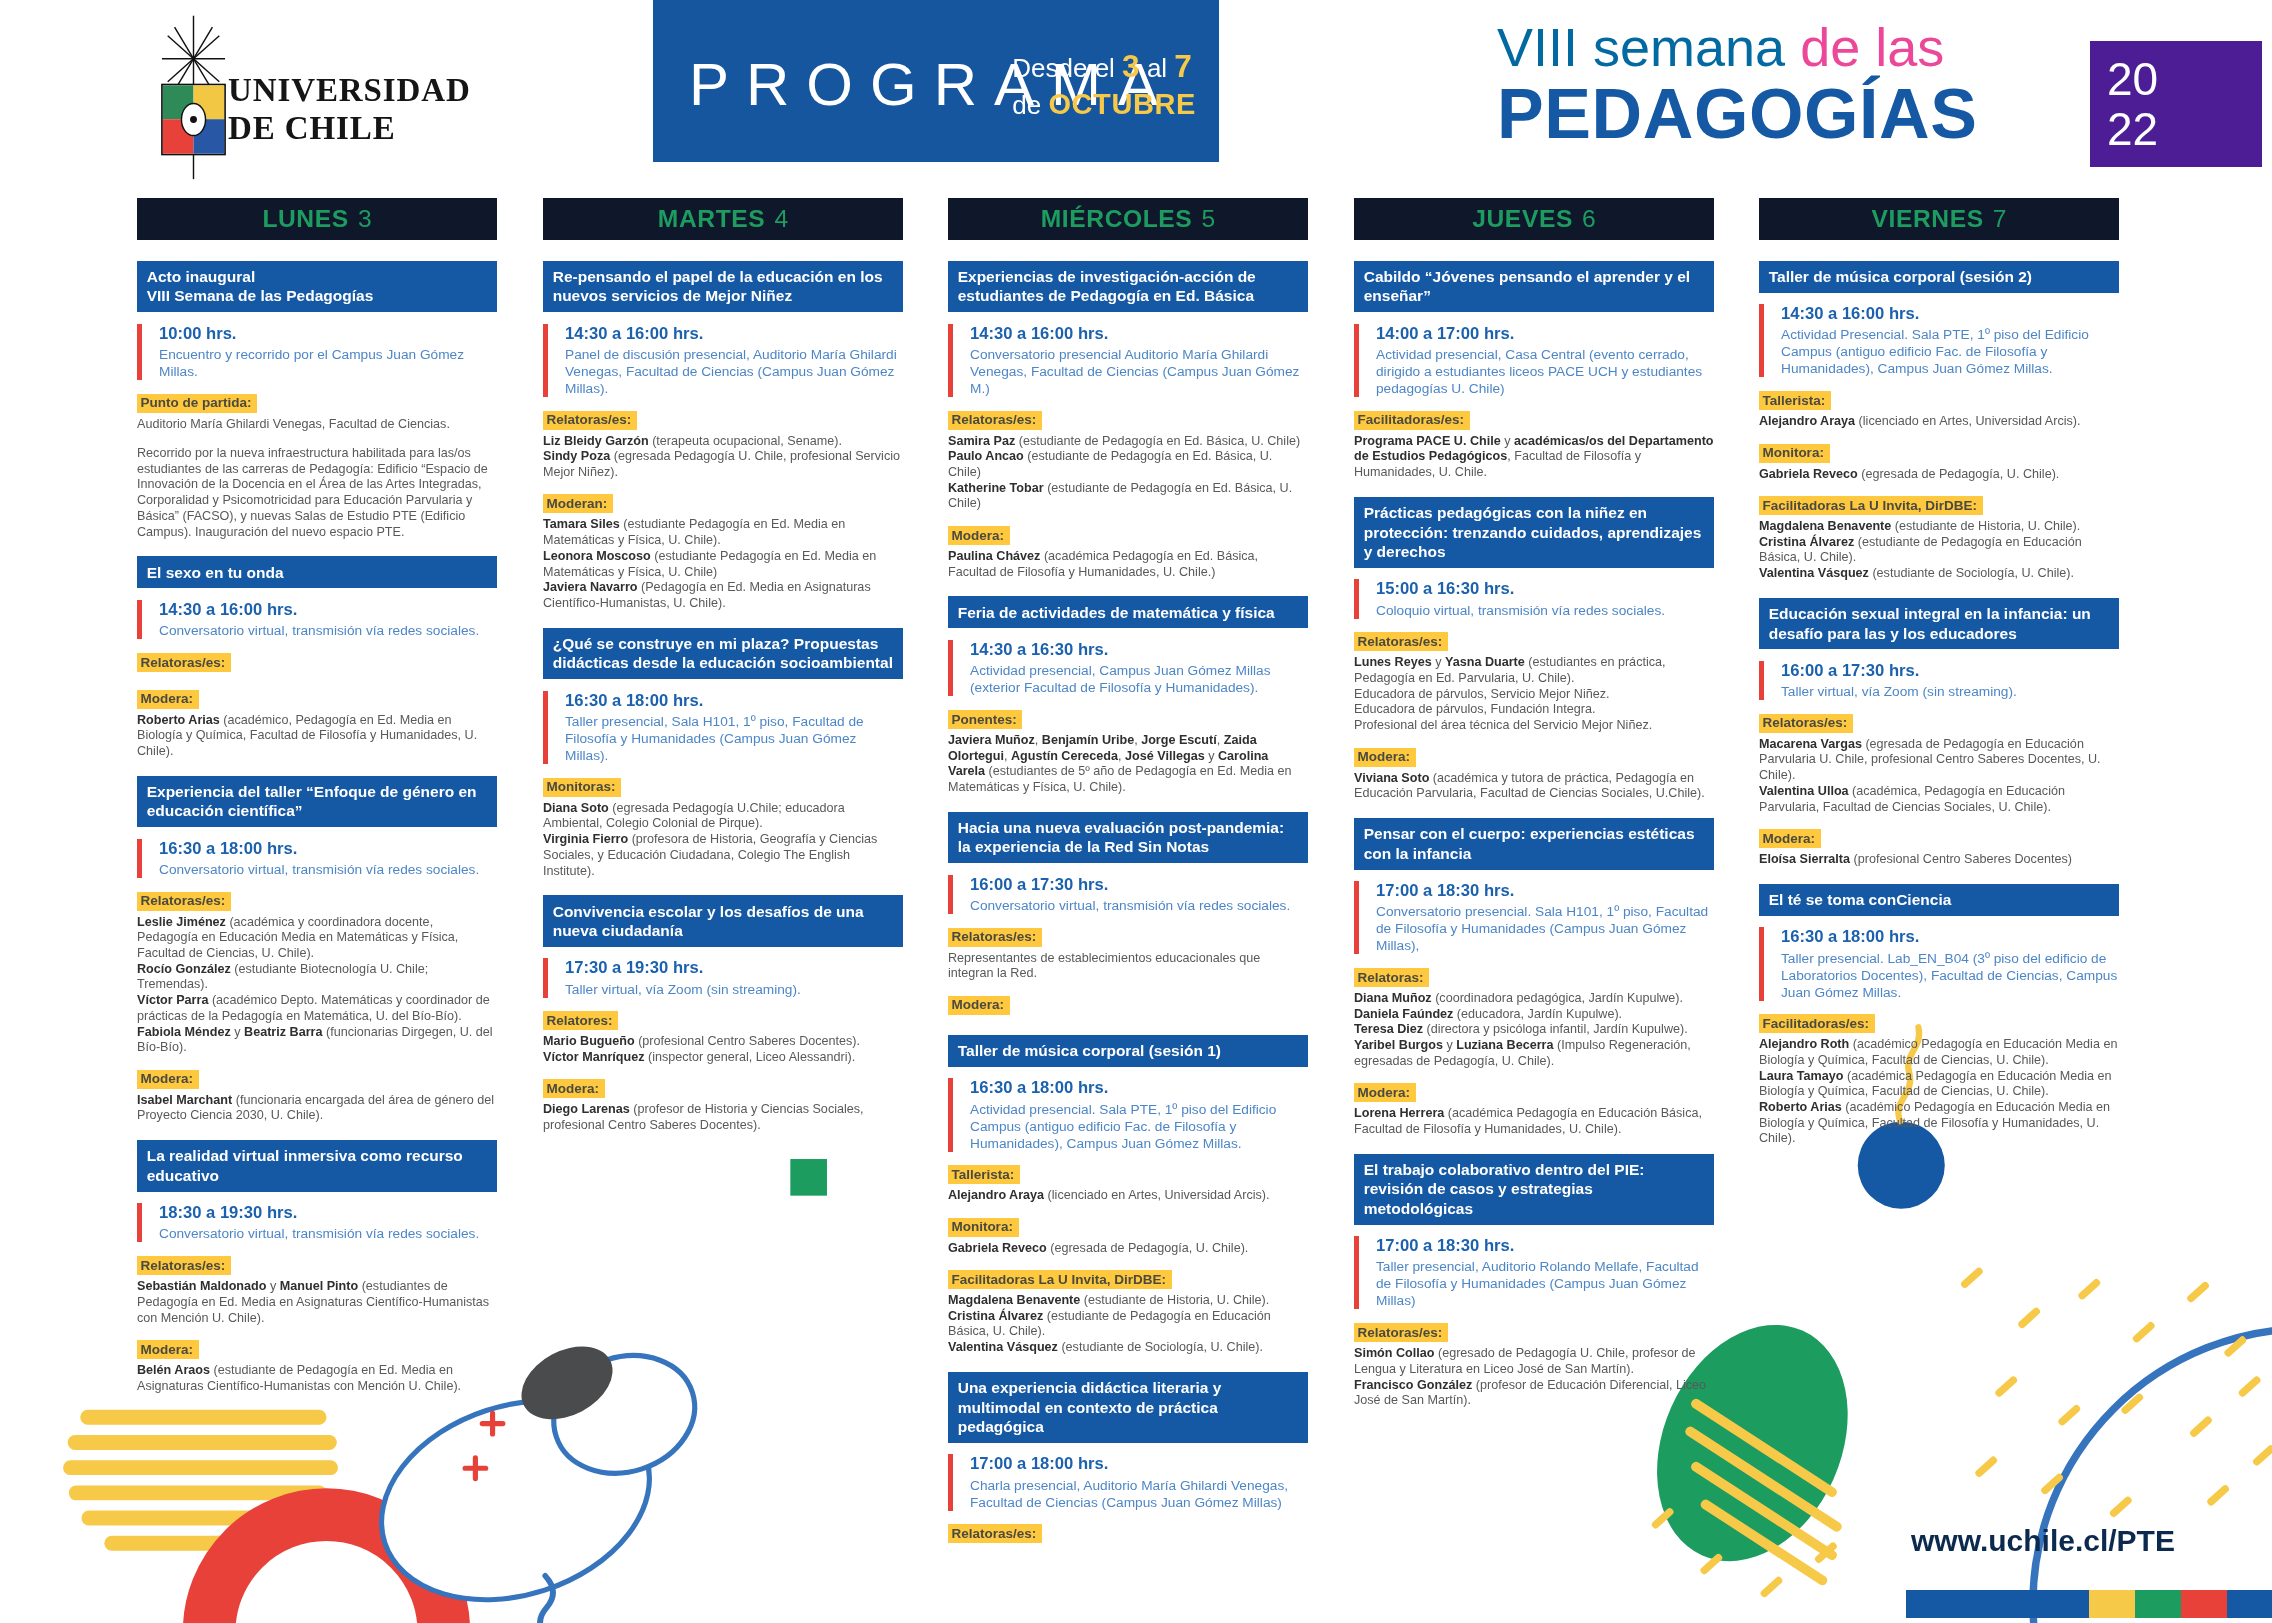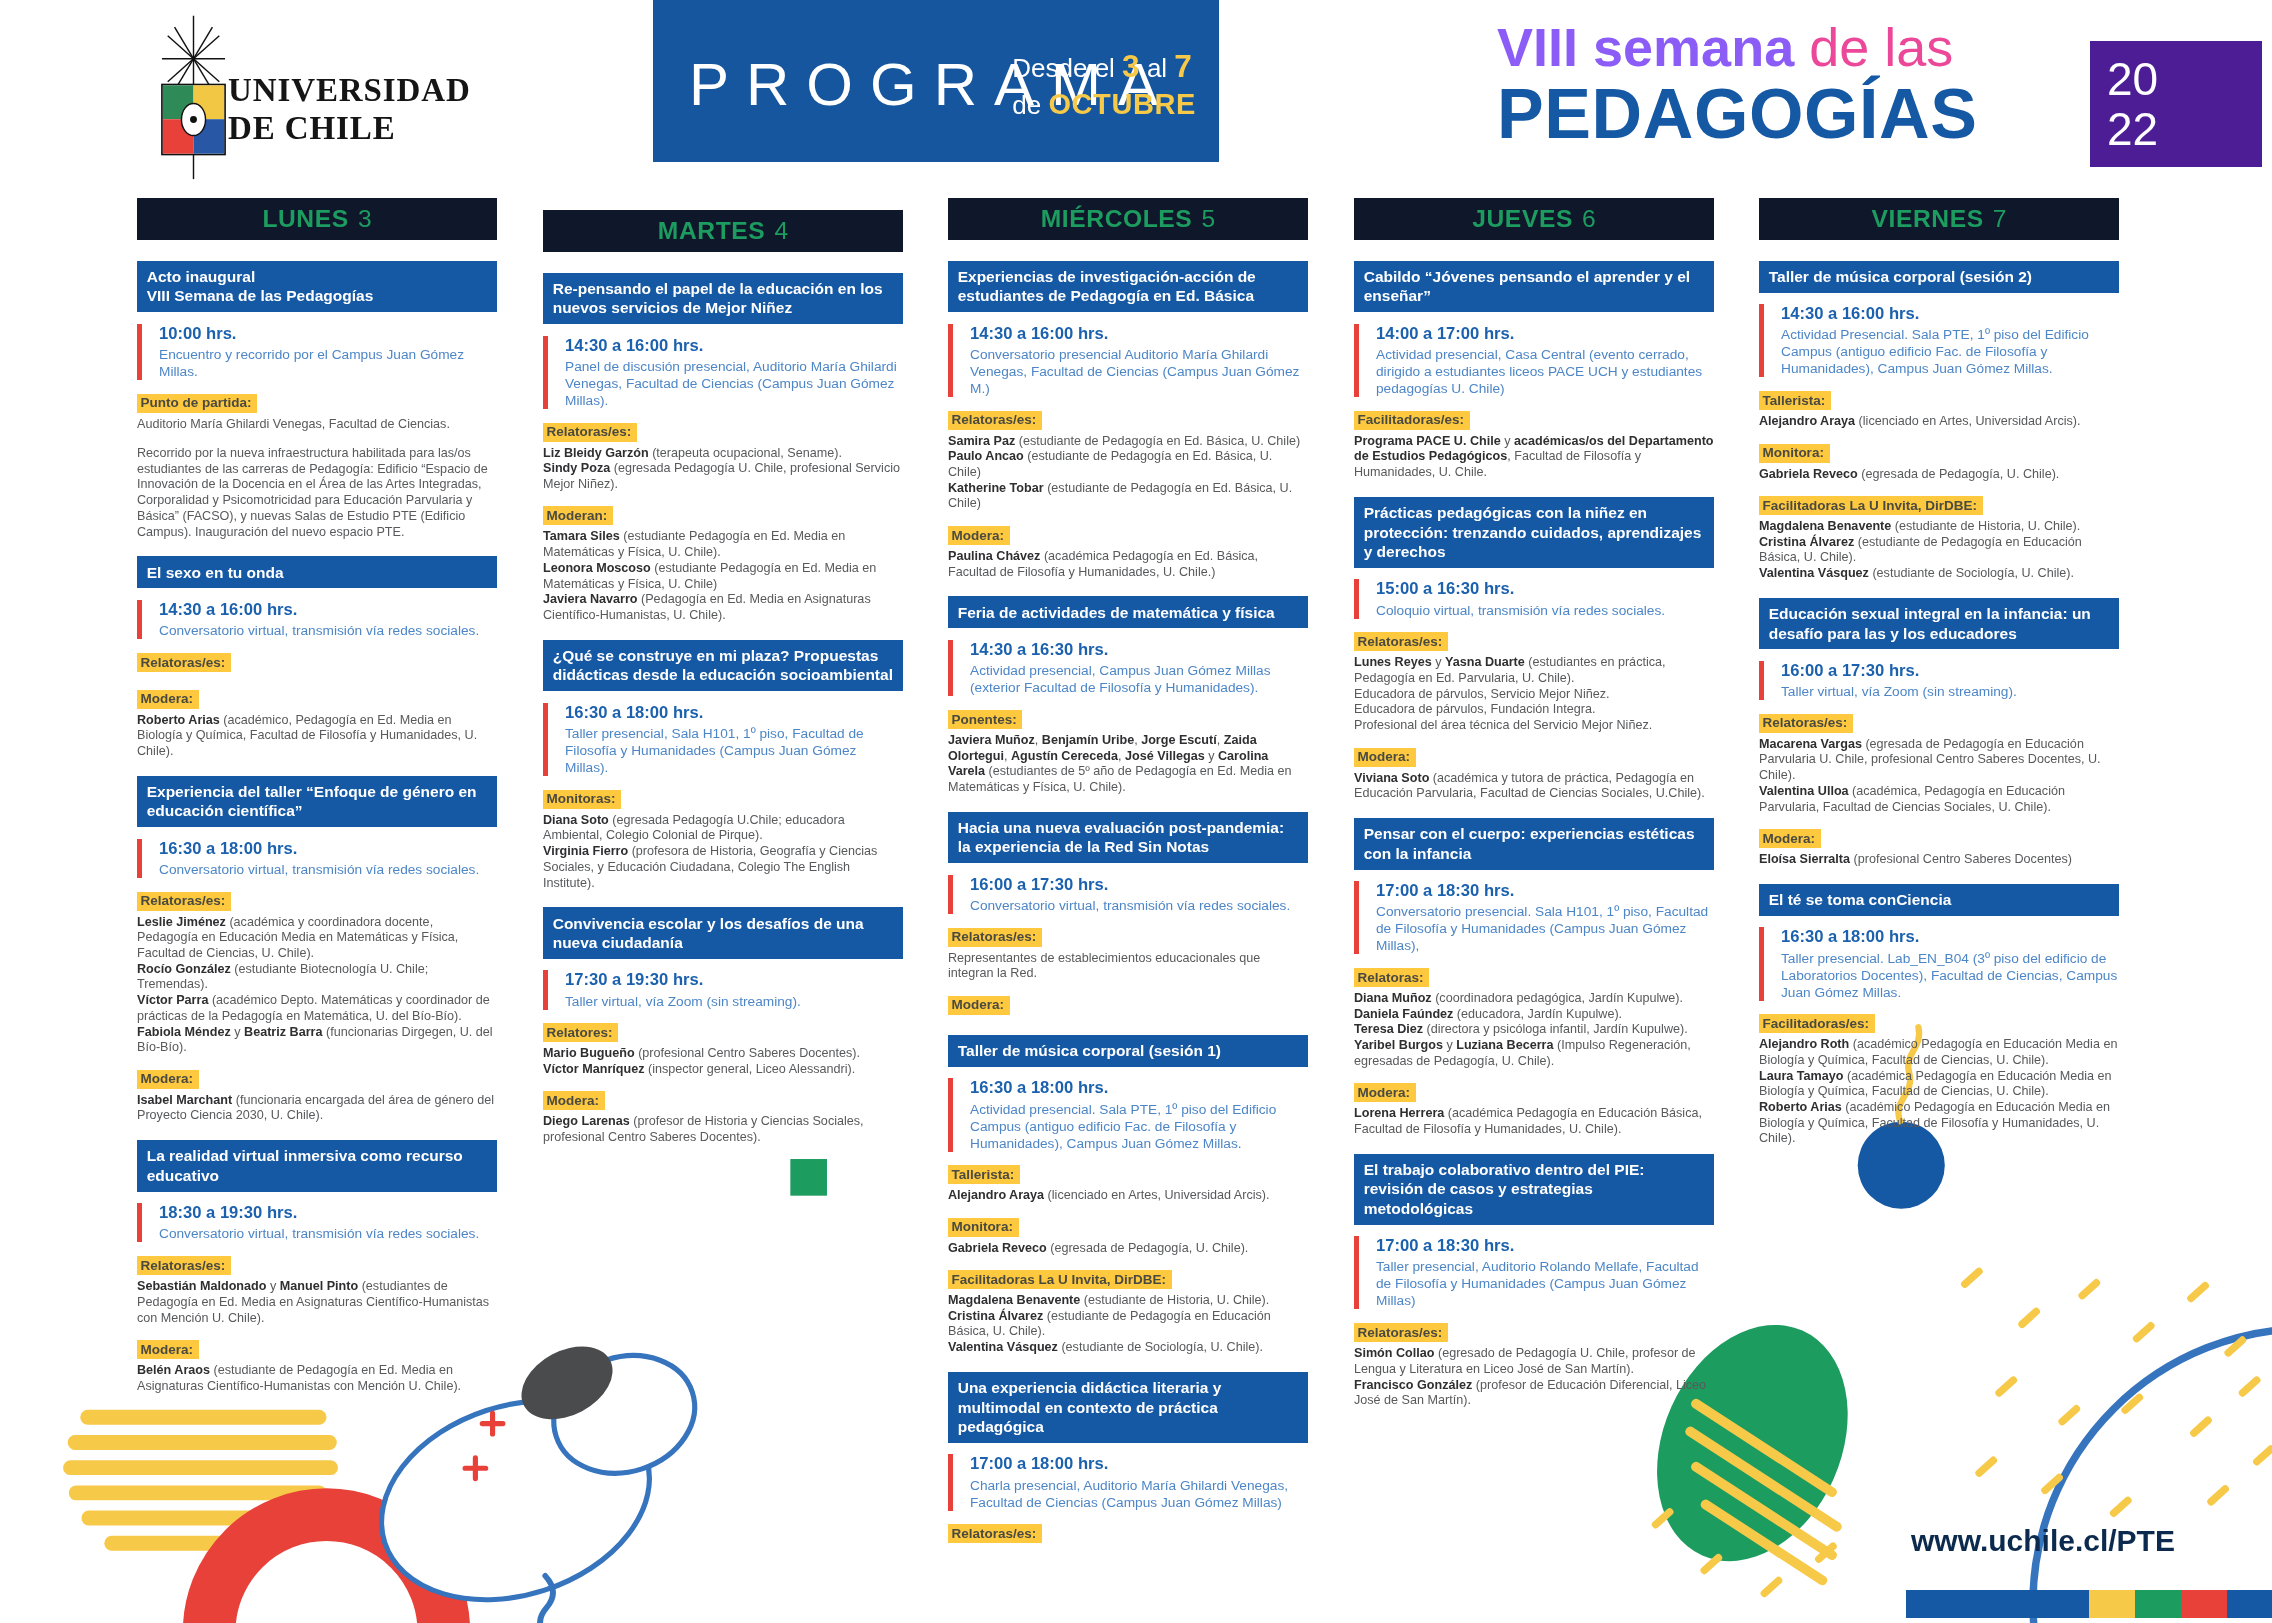--- a/index.html
+++ b/index.html
@@ -12,21 +12,21 @@
   .crest{position:absolute;left:139px;top:10.3px;z-index:2}
   .uni-name{position:absolute;left:228px;top:71px;z-index:2;font-family:"Liberation Serif",serif;
             font-size:33px;line-height:38px;color:#151515;letter-spacing:0.9px;font-weight:600}
   .banner{position:absolute;left:653px;top:0;width:566px;height:162px;background:#15569F;z-index:2}
   .program{position:absolute;left:36px;top:50px;color:#fff;font-size:60px;font-weight:400;letter-spacing:17px}
   .dates{position:absolute;right:23px;top:48px;color:#fff;font-size:26px;line-height:36px}
   .dates .num{color:#F7C948;font-weight:bold;font-size:31.5px}
   .dates .month{color:#F7C948;font-weight:bold;font-size:29px;letter-spacing:0.6px}
   .title-block{position:absolute;left:1497px;top:19.5px;z-index:2;line-height:1}
   .tl1{font-size:54px}
-  .tl1 .green{color:#8b5cf6;font-weight:bold}
+  .tl1 .green{color:#0369a1;font-weight:normal}
   .tl1 .gray{color:#ec4899}
   .tl2{margin-top:5.7px;font-size:70px;font-weight:bold;color:#1558A4;letter-spacing:0.6px}
   .yearbox{position:absolute;left:2090px;top:41px;width:172px;height:126px;background:#4c1d95;z-index:2;
            color:#fff;font-size:46px;line-height:50px;padding:12.6px 0 0 17px}
 
   
   .col{position:absolute;top:198px;width:360px;z-index:1}
   .daystrip{height:42px;background:#0f172a;display:flex;align-items:center;justify-content:center;gap:9.2px}
   .dayname{font-size:24.6px;font-weight:bold;color:#1D9C60;letter-spacing:0.6px}
   .daynum{font-size:24.6px;color:#1D9C60}
@@ -203,21 +203,21 @@
             <div class="tbar">La realidad virtual inmersiva como recurso educativo</div>
             <div class="when">
               <div class="time">18:30 a 19:30 hrs.</div>
               <div class="where">Conversatorio virtual, transmisión vía redes sociales.</div>
             </div>
             <div class="section"><span class="label">Relatoras/es:</span><div class="body"><b>Sebastián Maldonado</b> y <b>Manuel Pinto</b> (estudiantes de Pedagogía en Ed. Media en Asignaturas Científico-Humanistas con Mención U. Chile).</div></div>
             <div class="section"><span class="label">Modera:</span><div class="body"><b>Belén Araos</b> (estudiante de Pedagogía en Ed. Media en Asignaturas Científico-Humanistas con Mención U. Chile).</div></div>
           </div>
         </div>
       </div>
-      <div class="col" style="left: 543px; margin-top: 12px;">
+      <div class="col" style="left: 543px;">
         <div class="daystrip">
           <span class="dayname">MARTES</span>
           <span class="daynum">4</span>
         </div>
         <div class="events">
           <div class="card">
             <div class="tbar">Re-pensando el papel de la educación en los nuevos servicios de Mejor Niñez</div>
             <div class="when">
               <div class="time">14:30 a 16:00 hrs.</div>
               <div class="where">Panel de discusión presencial, Auditorio María Ghilardi Venegas, Facultad de Ciencias (Campus Juan Gómez Millas).</div>

